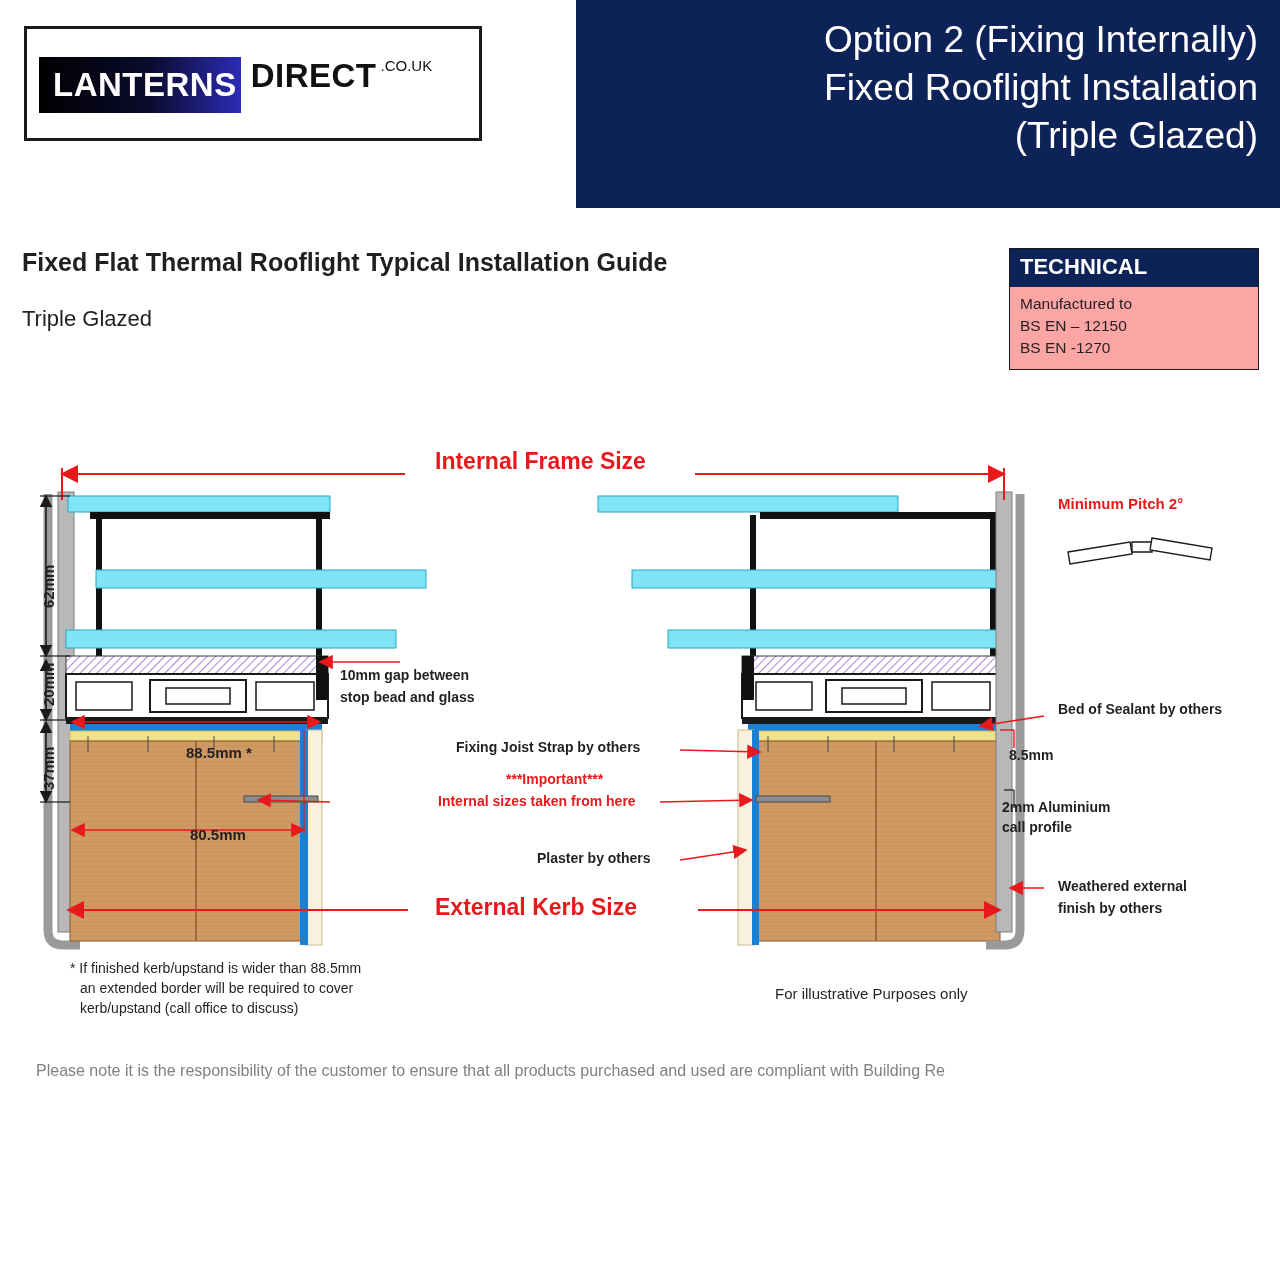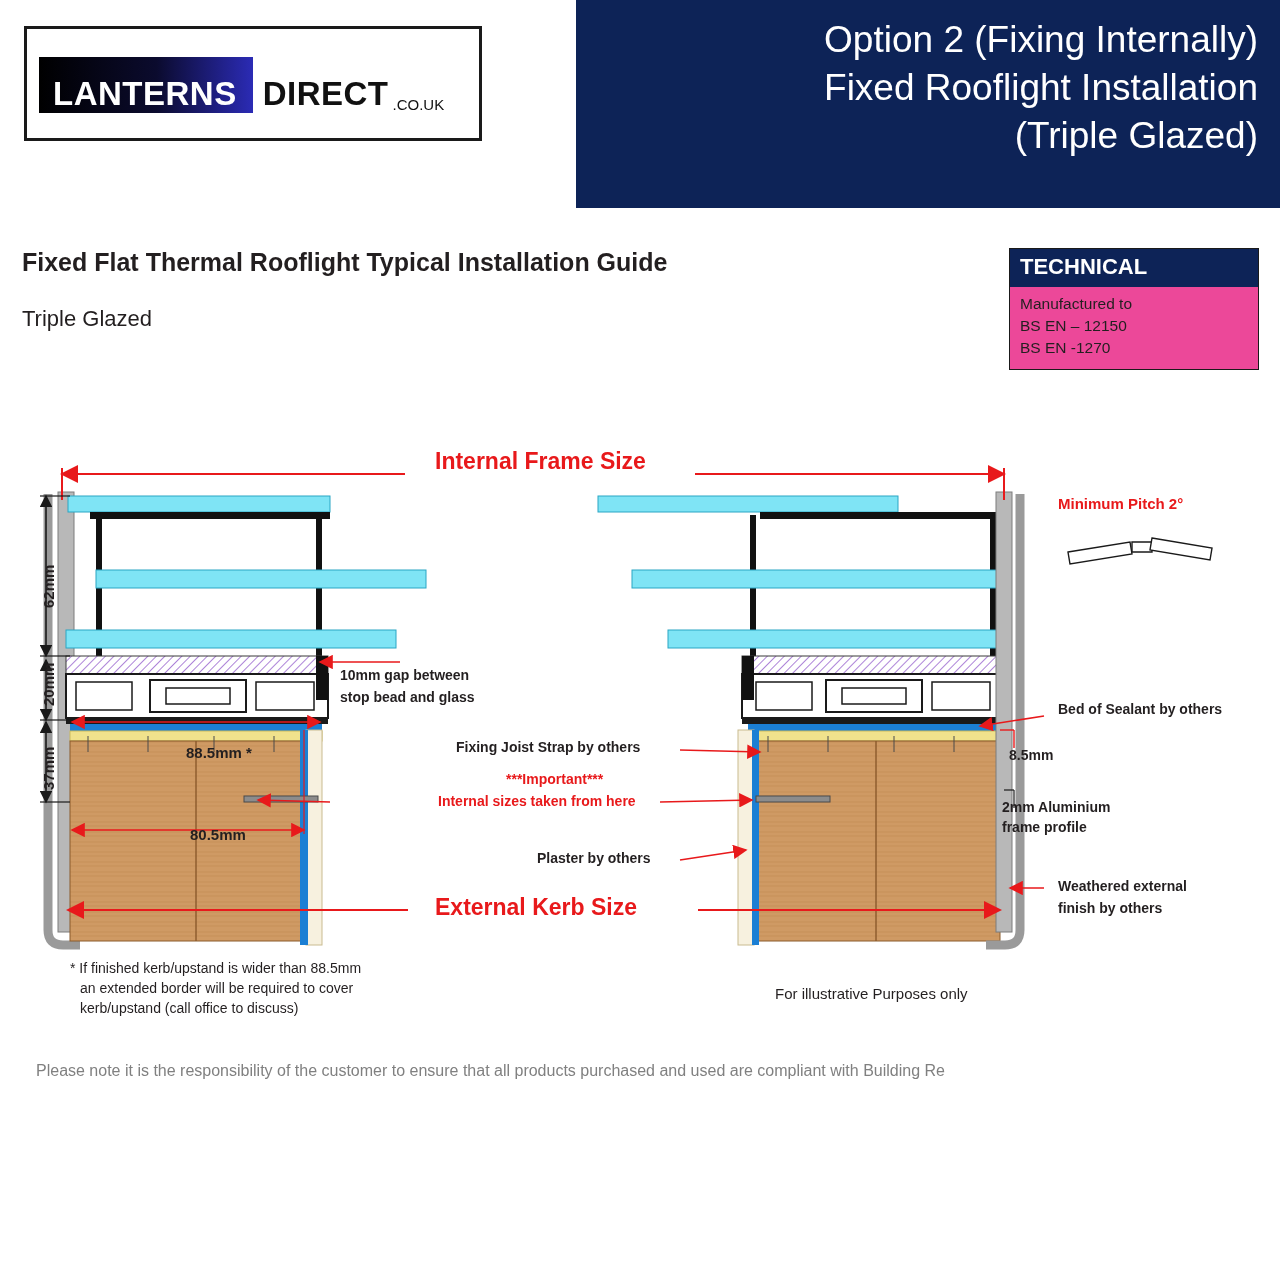--- a/index.html
+++ b/index.html
@@ -32,33 +32,33 @@
     left: 12px;
     top: 28px;
     width: 432px;
     height: 56px;
     display: flex;
     align-items: stretch;
   }
   .logo-left {
     background: linear-gradient(90deg, #000000 0%, #0b0b2e 55%, #2b2bb5 100%);
     display: flex;
-    align-items: flex-end;
-    padding: 0 16px 0 14px;
+    align-items: center;
+    padding: 0 4px 0 14px;
   }
   .logo-left span {
     color: #ffffff;
     font-size: 33px;
     font-weight: bold;
     letter-spacing: 0.5px;
     font-family: "Liberation Sans", sans-serif;
   }
   .logo-right {
     display: flex;
-    align-items: flex-end;
+    align-items: flex-start;
     padding-left: 10px;
   }
   .logo-right .direct {
     color: #111111;
     font-size: 33px;
     font-weight: bold;
     letter-spacing: 0.5px;
   }
   .logo-right .couk {
     color: #111111;
@@ -104,21 +104,21 @@
   }
 
   
   .tech-box {
     position: absolute;
     left: 1009px;
     top: 248px;
     width: 250px;
     border: 1px solid #1a1a1a;
     box-sizing: border-box;
-    background: #ec4899;
+    background: #fca5a5;
   }
   .tech-head {
     background: #0d2357;
     color: #ffffff;
     font-size: 22px;
     font-weight: bold;
     padding: 5px 10px 7px 10px;
   }
   .tech-body {
     padding: 6px 10px 10px 10px;
@@ -396,21 +396,21 @@
 <div class="lbl blk-small" style="left:340px; top:666px;">10mm gap between</div>
 <div class="lbl blk-small" style="left:340px; top:688px;">stop bead and glass</div>
 
 <div class="lbl blk-small" style="left:456px; top:738px;">Fixing Joist Strap by others</div>
 <div class="lbl red-small" style="left:506px; top:771px;">***Important***</div>
 <div class="lbl red-small" style="left:438px; top:793px;">Internal sizes taken from here</div>
 <div class="lbl blk-small" style="left:537px; top:849px;">Plaster by others</div>
 
 <div class="lbl blk-small" style="left:1058px; top:700px;">Bed of Sealant by others</div>
 <div class="lbl blk-small" style="left:1002px; top:798px;">2mm Aluminium</div>
-<div class="lbl blk-small" style="left:1002px; top:818px;">frame profile</div>
+<div class="lbl blk-small" style="left:1002px; top:818px;">call profile</div>
 <div class="lbl blk-small" style="left:1058px; top:877px;">Weathered external</div>
 <div class="lbl blk-small" style="left:1058px; top:899px;">finish by others</div>
 
 <div class="star-note">
   <div>* If finished kerb/upstand is wider than 88.5mm</div>
   <div style="padding-left:10px;">an extended border will be required to cover</div>
   <div style="padding-left:10px;">kerb/upstand (call office to discuss)</div>
 </div>
 
 <div class="illus">For illustrative Purposes only</div>

